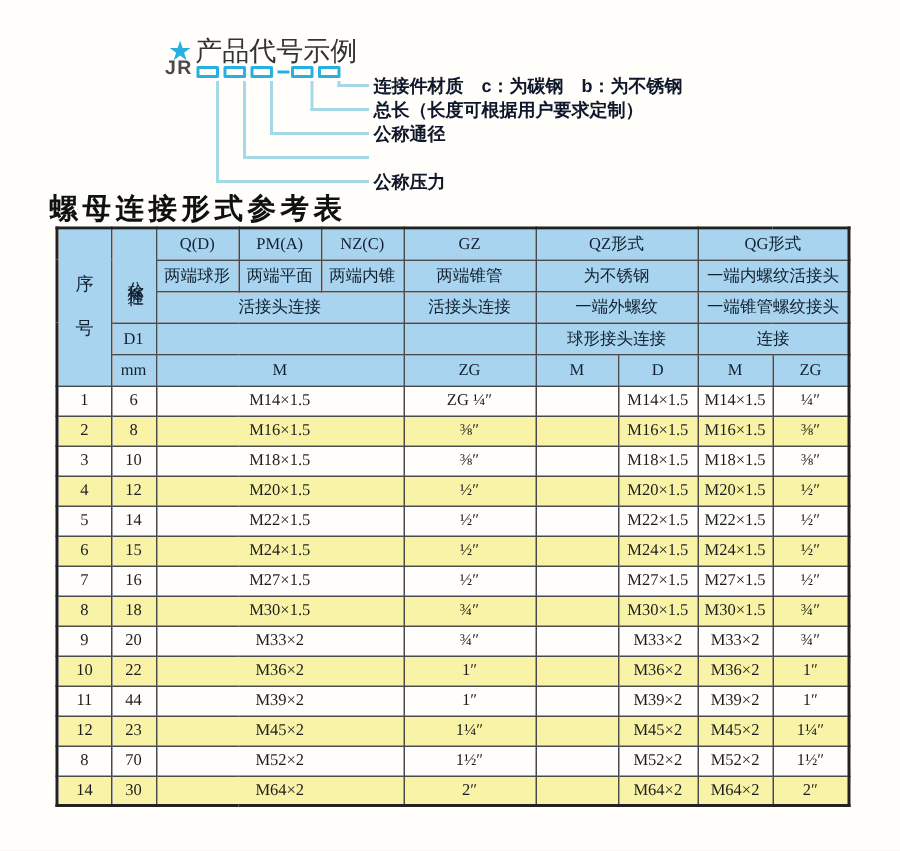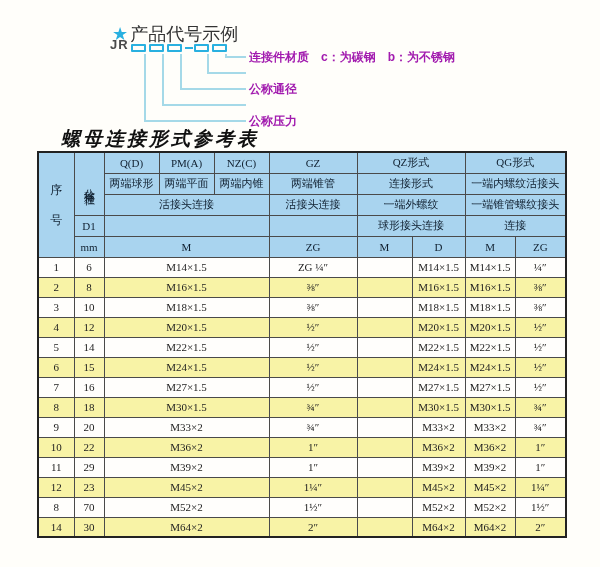--- a/index.html
+++ b/index.html
@@ -31,28 +31,27 @@
     position:absolute;top:44px;width:15px;height:8px;
     border:2px solid var(--accent);border-radius:1px;background:#fffefa;
   }
   .code-dash{position:absolute;top:47px;width:8px;height:2px;background:var(--accent);}
   .connector{
     position:absolute;border-left:2px solid var(--line);
     border-bottom:2px solid var(--line);
   }
   .diag-label{
     position:absolute;left:249px;font-size:12px;line-height:13px;font-weight:bold;
-    color:#a21caf;white-space:nowrap;font-family:"Liberation Sans",sans-serif;
+    color:#0f172a;white-space:nowrap;font-family:"Liberation Sans",sans-serif;
   }
   
   .table-title{
     position:absolute;left:33px;top:126px;font-size:19px;font-weight:bold;
-    color:#111;letter-spacing:3px;font-style:italic;
+    color:#111;letter-spacing:3px;
     font-family:"DejaVu Serif","Liberation Serif",serif;
-    margin-left:28px;
   }
   
   .ref-table-wrap{position:absolute;left:37px;top:151px;}
   table.ref{
     border-collapse:collapse;table-layout:fixed;width:528px;
     border:2px solid #222;
   }
   table.ref th, table.ref td{
     border:1px solid #4a4a4a;text-align:center;vertical-align:middle;
     font-size:11px;padding:0;overflow:hidden;white-space:nowrap;
@@ -86,20 +85,21 @@
     <div class="code-box" style="left:194px"></div>
     <div class="code-box" style="left:212px"></div>
 
     <div class="connector" style="left:225px;top:54px;width:21px;height:4px"></div>
     <div class="connector" style="left:207px;top:54px;width:39px;height:20px"></div>
     <div class="connector" style="left:180px;top:54px;width:66px;height:36px"></div>
     <div class="connector" style="left:162px;top:54px;width:84px;height:52px"></div>
     <div class="connector" style="left:144px;top:54px;width:102px;height:68px"></div>
 
     <div class="diag-label" style="top:51px">连接件材质　c：为碳钢　b：为不锈钢</div>
+    <div class="diag-label" style="top:67px">总长（长度可根据用户要求定制）</div>
     <div class="diag-label" style="top:83px">公称通径</div>
     <div class="diag-label" style="top:115px">公称压力</div>
   </div>
 
   <div class="table-title">螺母连接形式参考表</div>
 
   <div class="ref-table-wrap">
     <table class="ref">
       <colgroup>
         <col style="width:36px">
@@ -122,21 +122,21 @@
           <th>NZ(C)</th>
           <th>GZ</th>
           <th colspan="2">QZ形式</th>
           <th colspan="2">QG形式</th>
         </tr>
         <tr>
           <th>两端球形</th>
           <th>两端平面</th>
           <th>两端内锥</th>
           <th>两端锥管</th>
-          <th colspan="2">连接形式</th>
+          <th colspan="2">为不锈钢</th>
           <th colspan="2">一端内螺纹活接头</th>
         </tr>
         <tr>
           <th colspan="3">活接头连接</th>
           <th>活接头连接</th>
           <th colspan="2">一端外螺纹</th>
           <th colspan="2">一端锥管螺纹接头</th>
         </tr>
         <tr>
           <th>D1</th>
@@ -251,21 +251,21 @@
             <td>22</td>
             <td colspan="3">M36×2</td>
             <td>1″</td>
             <td></td>
             <td>M36×2</td>
             <td>M36×2</td>
             <td>1″</td>
           </tr>
           <tr>
             <td>11</td>
-            <td>29</td>
+            <td>44</td>
             <td colspan="3">M39×2</td>
             <td>1″</td>
             <td></td>
             <td>M39×2</td>
             <td>M39×2</td>
             <td>1″</td>
           </tr>
           <tr class="band">
             <td>12</td>
             <td>23</td>

